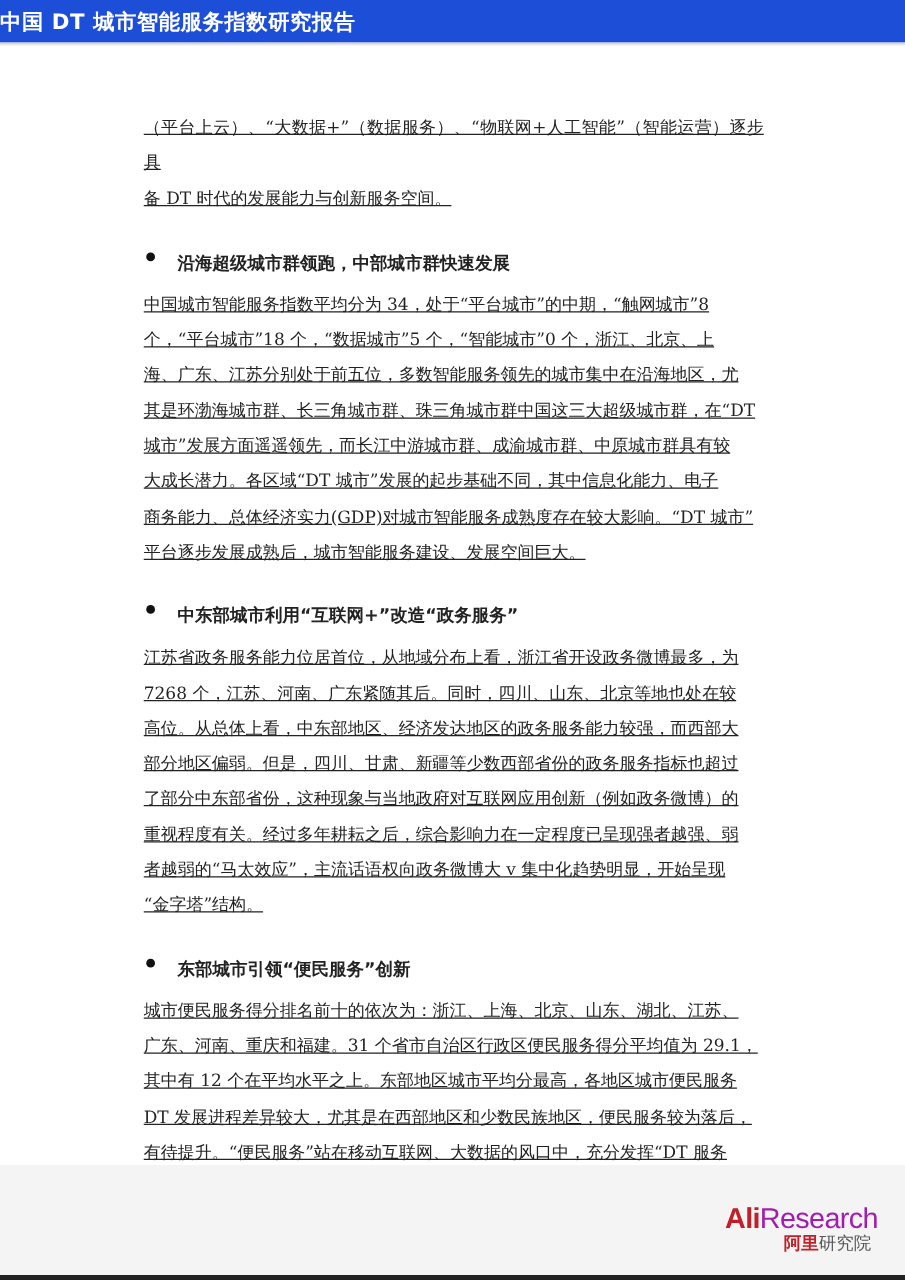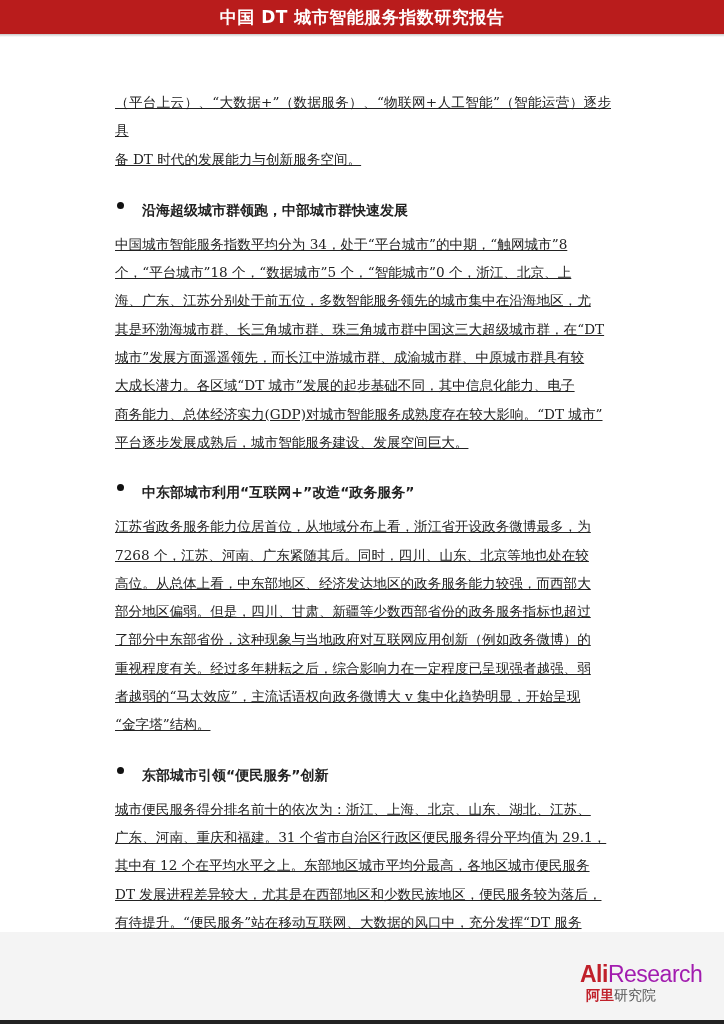--- a/index.html
+++ b/index.html
@@ -4,22 +4,22 @@
 <style>
   html, body { margin: 0; padding: 0; }
   body {
     width: 724px; height: 1024px; position: relative; overflow: hidden;
     background: #ffffff;
     font-family: "DejaVu Serif", "Liberation Serif", serif;
     color: #222;
   }
   .header-bar {
     position: absolute; left: 0; top: 0; width: 724px; height: 34px;
-    background: #b91c1c;
-    display: flex; align-items: center; justify-content: center;
+    background: #1d4ed8;
+    display: flex; align-items: center; justify-content: flex-start;
   }
   .header-title {
     color: #ffffff; font-family: "DejaVu Sans", "Liberation Sans", sans-serif;
     font-size: 17px; font-weight: bold; letter-spacing: 0.5px;
   }
   .header-shadow {
     position: absolute; left: 0; top: 34px; width: 724px; height: 3px;
     background: linear-gradient(#c8c8c8, #ffffff);
   }
   .content {
@@ -49,21 +49,21 @@
     position: absolute; left: 0; top: 1020px; width: 724px; height: 4px;
     background: #222;
   }
   .logo {
     position: absolute; left: 580px; top: 962px; width: 130px; height: 44px;
   }
   .logo-line1 { font-family: "Liberation Sans", sans-serif; font-size: 23px; line-height: 24px; letter-spacing: -0.5px; white-space: nowrap; }
   .logo-ali { color: #c0202a; font-weight: bold; }
   .logo-research { color: #a21caf; }
   .logo-line2 { font-family: "DejaVu Sans", sans-serif; font-size: 14px; line-height: 18px; margin-left: 6px; white-space: nowrap; }
-  .logo-cn-red { color: #c0202a; font-weight: bold; }
+  .logo-cn-red { color: #c0202a; font-weight: bold; margin-left: 41px; }
   .logo-cn-grey { color: #555; }
 </style>
 </head>
 <body>
 
 <div class="header-bar">
   <span class="header-title">中国 DT 城市智能服务指数研究报告</span>
 </div>
 <div class="header-shadow"></div>
 

